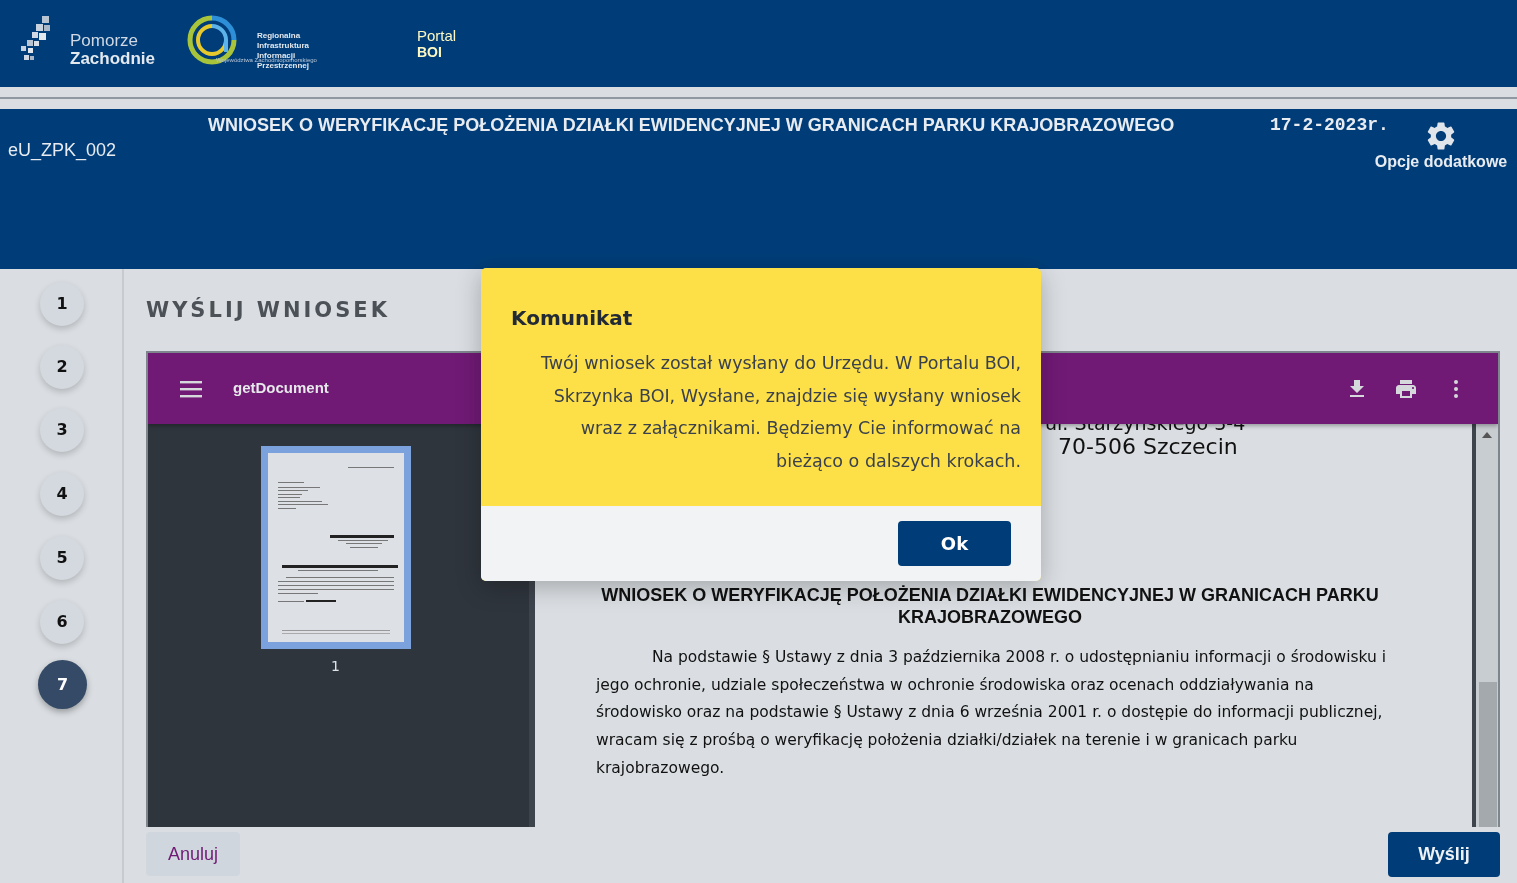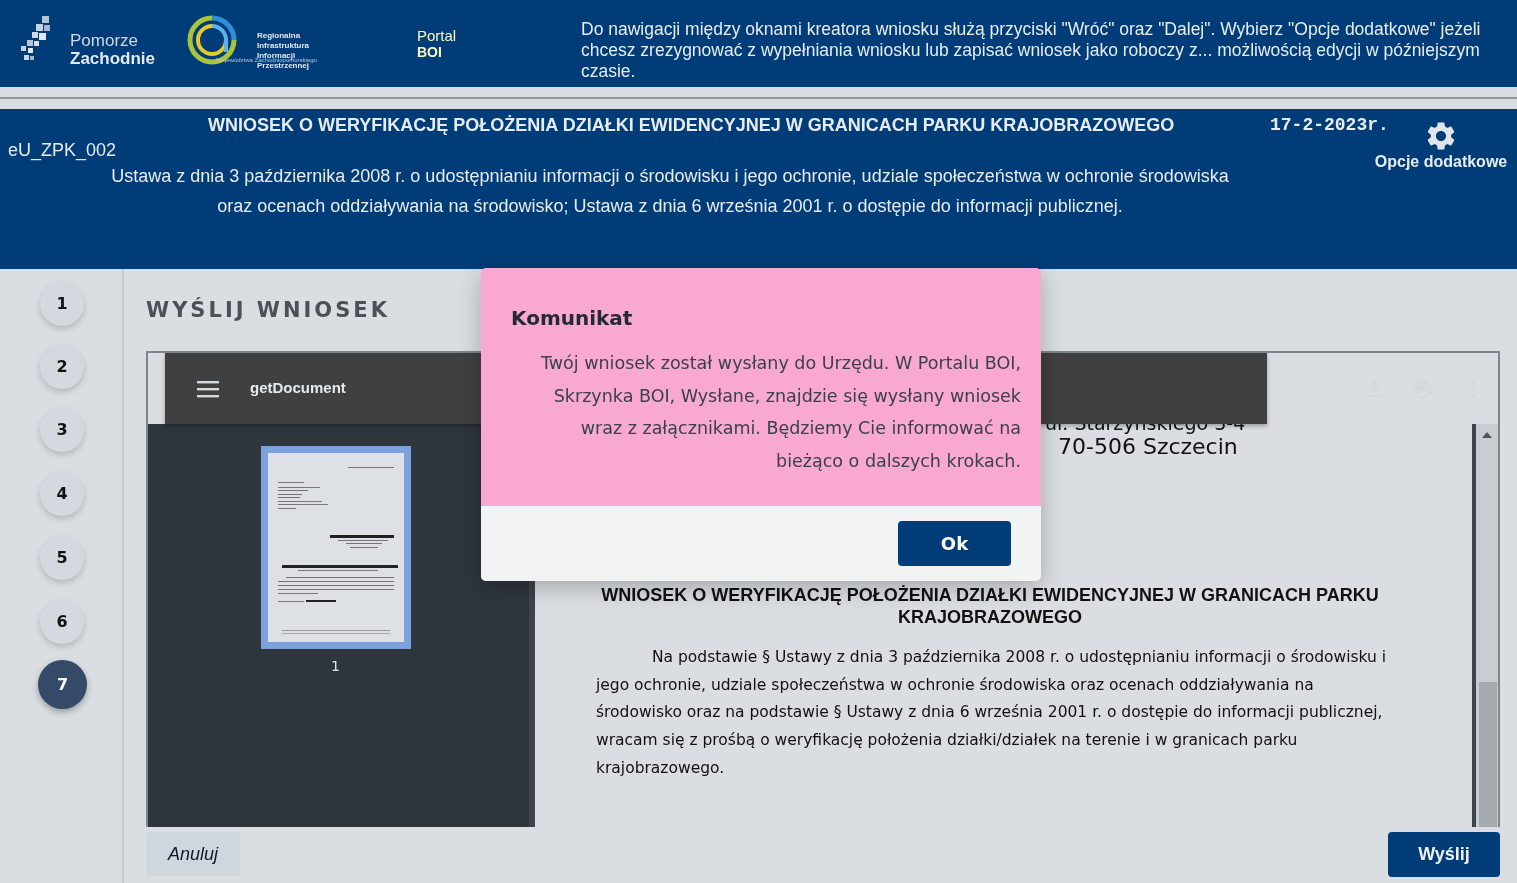--- a/index.html
+++ b/index.html
@@ -34,45 +34,45 @@
 
   
   .stepper { position: absolute; left: 0; top: 269px; width: 124px; height: 614px; background: #dadee2; border-right: 2px solid #c7cbd0; }
   .step { position: absolute; left: 40px; width: 44px; height: 44px; border-radius: 50%; background: #d4d9df; box-shadow: 0 3px 6px rgba(0,0,0,0.18); text-align: center; line-height: 44px; font-weight: bold; font-size: 16px; color: #111; cursor: pointer; }
   .step.active { left: 38px; width: 49px; height: 49px; line-height: 49px; background: #344a66; color: #fff; box-shadow: 0 3px 6px rgba(0,0,0,0.3); }
 
   .main-title { position: absolute; left: 146px; top: 298px; font-size: 21px; font-weight: bold; letter-spacing: 3px; color: #4c5158; font-family: "DejaVu Sans", sans-serif; }
 
   
   .viewer { position: absolute; left: 146px; top: 351px; width: 1354px; height: 476px; background: #dadee2; border: 2px solid #7f858c; border-bottom: none; overflow: hidden; }
-  .vtool { position: absolute; left: 17px; top: 0; width: 1102px; height: 71px; background: #404040; box-shadow: 0 2px 4px rgba(0,0,0,0.3); z-index: 2; }
+  .vtool { position: absolute; left: 0; top: 0; width: 1350px; height: 71px; background: #701a75; box-shadow: 0 2px 4px rgba(0,0,0,0.3); z-index: 2; }
   .vtool .menu { position: absolute; left: 32px; top: 27px; cursor: pointer; }
   .vtool .fname { position: absolute; left: 85px; top: 26px; color: #e6e8ea; font-size: 15px; font-weight: bold; font-family: "Liberation Sans", sans-serif; }
   .vtool .ic { position: absolute; top: 24px; cursor: pointer; }
   .vside { position: absolute; left: 0; top: 71px; width: 381px; height: 405px; background: #2f353d; }
   .thumb { position: absolute; left: 113px; top: 22px; width: 150px; height: 203px; background: #7ba2dc; padding: 7px; cursor: pointer; }
   .thumb .pg { width: 100%; height: 100%; background: #dde1e5; position: relative; }
   .thumb .ln { position: absolute; height: 1px; background: #777; }
   .thumb .bk { position: absolute; height: 3px; background: #222; }
   .tnum { position: absolute; left: 183px; top: 234px; color: #dfe3e7; font-size: 14px; }
   .vdivider { position: absolute; left: 381px; top: 71px; width: 6px; height: 405px; background: #3e444c; }
   .vpage { position: absolute; left: 387px; top: 71px; width: 937px; height: 405px; background: #dadee2; font-family: "DejaVu Sans", sans-serif; color: #111; }
   .vpage .addr1 { position: absolute; left: 510px; top: -12px; font-size: 19px; }
   .vpage .addr2 { position: absolute; left: 523px; top: 10px; font-size: 22px; }
   .vpage .dtitle { position: absolute; left: 40px; top: 160px; width: 830px; font-size: 18px; font-weight: bold; text-align: center; line-height: 22px; font-family: "Liberation Sans", sans-serif; }
   .vpage .body { position: absolute; left: 61px; top: 220px; width: 800px; font-size: 15.5px; line-height: 27.7px; text-indent: 56px; }
   .vscroll { position: absolute; left: 1324px; top: 71px; width: 26px; height: 405px; background: #c8cdd2; border-left: 4px solid #3e444c; }
   .vscroll .up { position: absolute; left: 6px; top: 8px; width: 0; height: 0; border-left: 5px solid transparent; border-right: 5px solid transparent; border-bottom: 6px solid #555; }
   .vscroll .thumbbar { position: absolute; left: 3px; top: 258px; width: 18px; height: 147px; background: #a4a9ae; }
 
-  .btn-cancel { position: absolute; left: 146px; top: 832px; width: 94px; height: 44px; background: #d0d6dd; border: none; border-radius: 4px; color: #0f172a; font-size: 18px; font-family: "Liberation Sans", sans-serif; cursor: pointer; font-style: italic; }
+  .btn-cancel { position: absolute; left: 146px; top: 832px; width: 94px; height: 44px; background: #d0d6dd; border: none; border-radius: 4px; color: #701a75; font-size: 18px; font-family: "Liberation Sans", sans-serif; cursor: pointer; }
   .btn-send { position: absolute; left: 1388px; top: 832px; width: 112px; height: 45px; background: #003d78; border: none; border-radius: 4px; color: #eef2f6; font-size: 18px; font-weight: bold; font-family: "Liberation Sans", sans-serif; cursor: pointer; }
 
   
-  .modal { position: absolute; left: 481px; top: 268px; width: 560px; height: 313px; background: #f9a8d4; border-radius: 5px; box-shadow: 0 6px 24px rgba(0,0,0,0.25); overflow: hidden; z-index: 10; }
+  .modal { position: absolute; left: 481px; top: 268px; width: 560px; height: 313px; background: #fde047; border-radius: 5px; box-shadow: 0 6px 24px rgba(0,0,0,0.25); overflow: hidden; z-index: 10; }
   .modal .mtitle { position: absolute; left: 30px; top: 38px; font-size: 20px; font-weight: bold; color: #222a36; }
   .modal .mbody { position: absolute; left: 30px; top: 79px; width: 510px; font-size: 17.5px; line-height: 32.5px; color: #3a414c; text-align: right; }
   .modal .mfoot { position: absolute; left: 0; top: 238px; width: 560px; height: 75px; background: #f2f3f5; }
   .modal .ok { position: absolute; left: 417px; top: 15px; width: 113px; height: 45px; background: #003d78; color: #fff; border: none; border-radius: 4px; font-size: 18px; font-weight: bold; cursor: pointer; font-family: "DejaVu Sans", sans-serif; }
 </style>
 </head>
 <body>
 
 <div class="topbar">
   <div class="logo-pz">
@@ -105,30 +105,28 @@
       <div>Informacji Przestrzennej</div>
     </div>
     <div class="r3">Województwa Zachodniopomorskiego</div>
   </div>
 
   <div class="portal">
     <span>Portal</span>
     <b>BOI</b>
   </div>
 
-  <div class="hint">Do nawigacji między oknami kreatora wniosku służą przyciski "Wróć" oraz "Dalej". Wybierz "Opcje dodatkowe" jeżeli chcesz zrezygnować z wypełniania wniosku lub zapisać wniosek jako roboczy z... możliwością edycji w późniejszym czasie.</div>
 </div>
 
 <div class="sep-line"></div>
 
 <div class="formhead">
   <div class="code">eU_ZPK_002</div>
   <div class="title">WNIOSEK O WERYFIKACJĘ POŁOŻENIA DZIAŁKI EWIDENCYJNEJ W GRANICACH PARKU KRAJOBRAZOWEGO</div>
   <div class="date">17-2-2023r.</div>
-  <div class="law">Ustawa z dnia 3 października 2008 r. o udostępnianiu informacji o środowisku i jego ochronie, udziale społeczeństwa w ochronie środowiska oraz ocenach oddziaływania na środowisko; Ustawa z dnia 6 września 2001 r. o dostępie do informacji publicznej.</div>
   <div class="opts">
     <svg width="34" height="34" viewBox="0 0 24 24">
       <path fill="#e0e5eb" d="M19.14 12.94c.04-.3.06-.61.06-.94 0-.32-.02-.64-.07-.94l2.03-1.58a.49.49 0 0 0 .12-.61l-1.92-3.32a.488.488 0 0 0-.59-.22l-2.39.96c-.5-.38-1.03-.7-1.62-.94l-.36-2.54a.484.484 0 0 0-.48-.41h-3.84c-.24 0-.43.17-.47.41l-.36 2.54c-.59.24-1.13.57-1.62.94l-2.39-.96c-.22-.08-.47 0-.59.22L2.74 8.87c-.12.21-.08.47.12.61l2.03 1.58c-.05.3-.09.63-.09.94s.02.64.07.94l-2.03 1.58a.49.49 0 0 0-.12.61l1.92 3.32c.12.22.37.29.59.22l2.39-.96c.5.38 1.03.7 1.62.94l.36 2.54c.05.24.24.41.48.41h3.84c.24 0 .44-.17.47-.41l.36-2.54c.59-.24 1.13-.56 1.62-.94l2.39.96c.22.08.47 0 .59-.22l1.92-3.32c.12-.22.07-.47-.12-.61l-2.01-1.58zM12 15.6c-1.98 0-3.6-1.62-3.6-3.6s1.62-3.6 3.6-3.6 3.6 1.62 3.6 3.6-1.62 3.6-3.6 3.6z"></path>
     </svg>
     <span>Opcje dodatkowe</span>
   </div>
 </div>
 
 <div class="stepper">
   <div class="step" style="top:13px">1</div>

